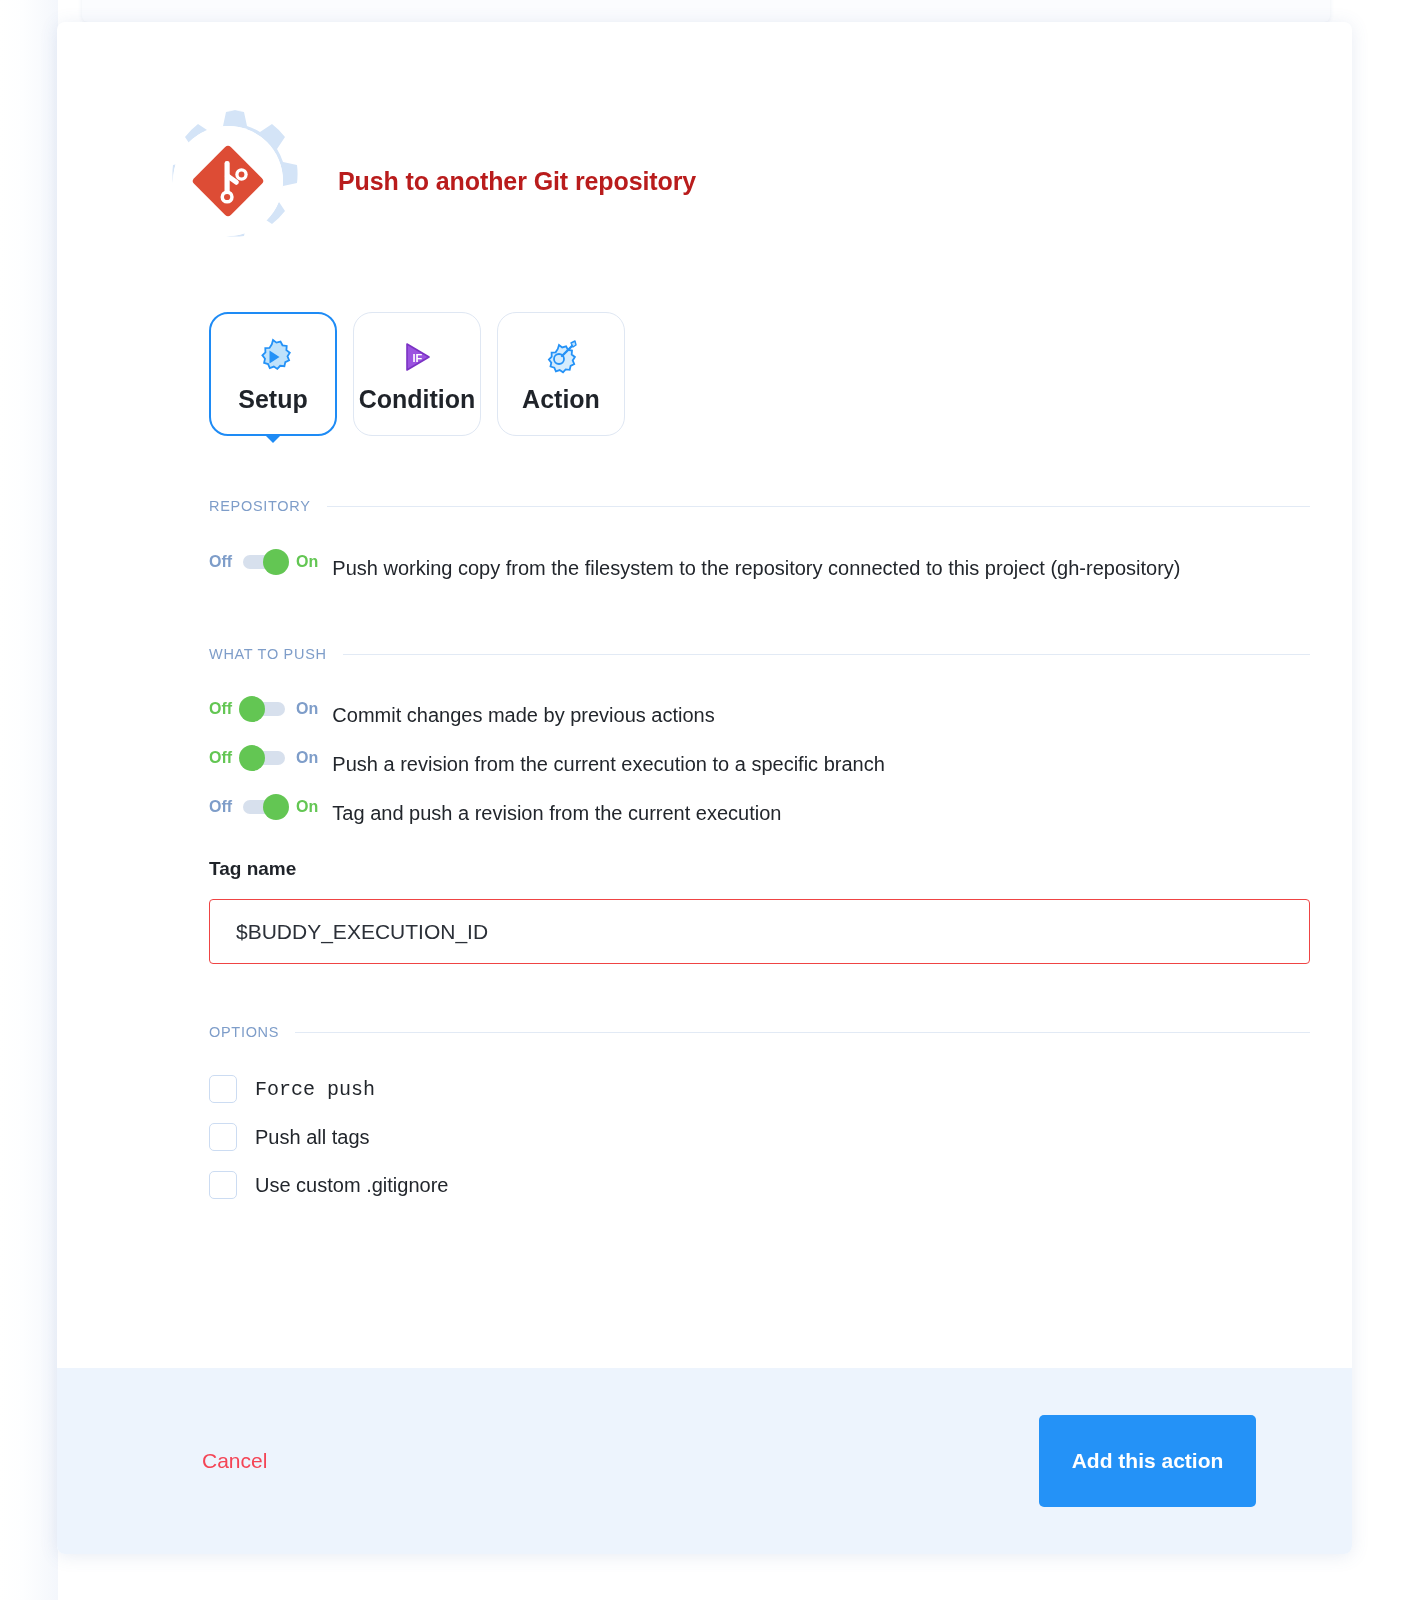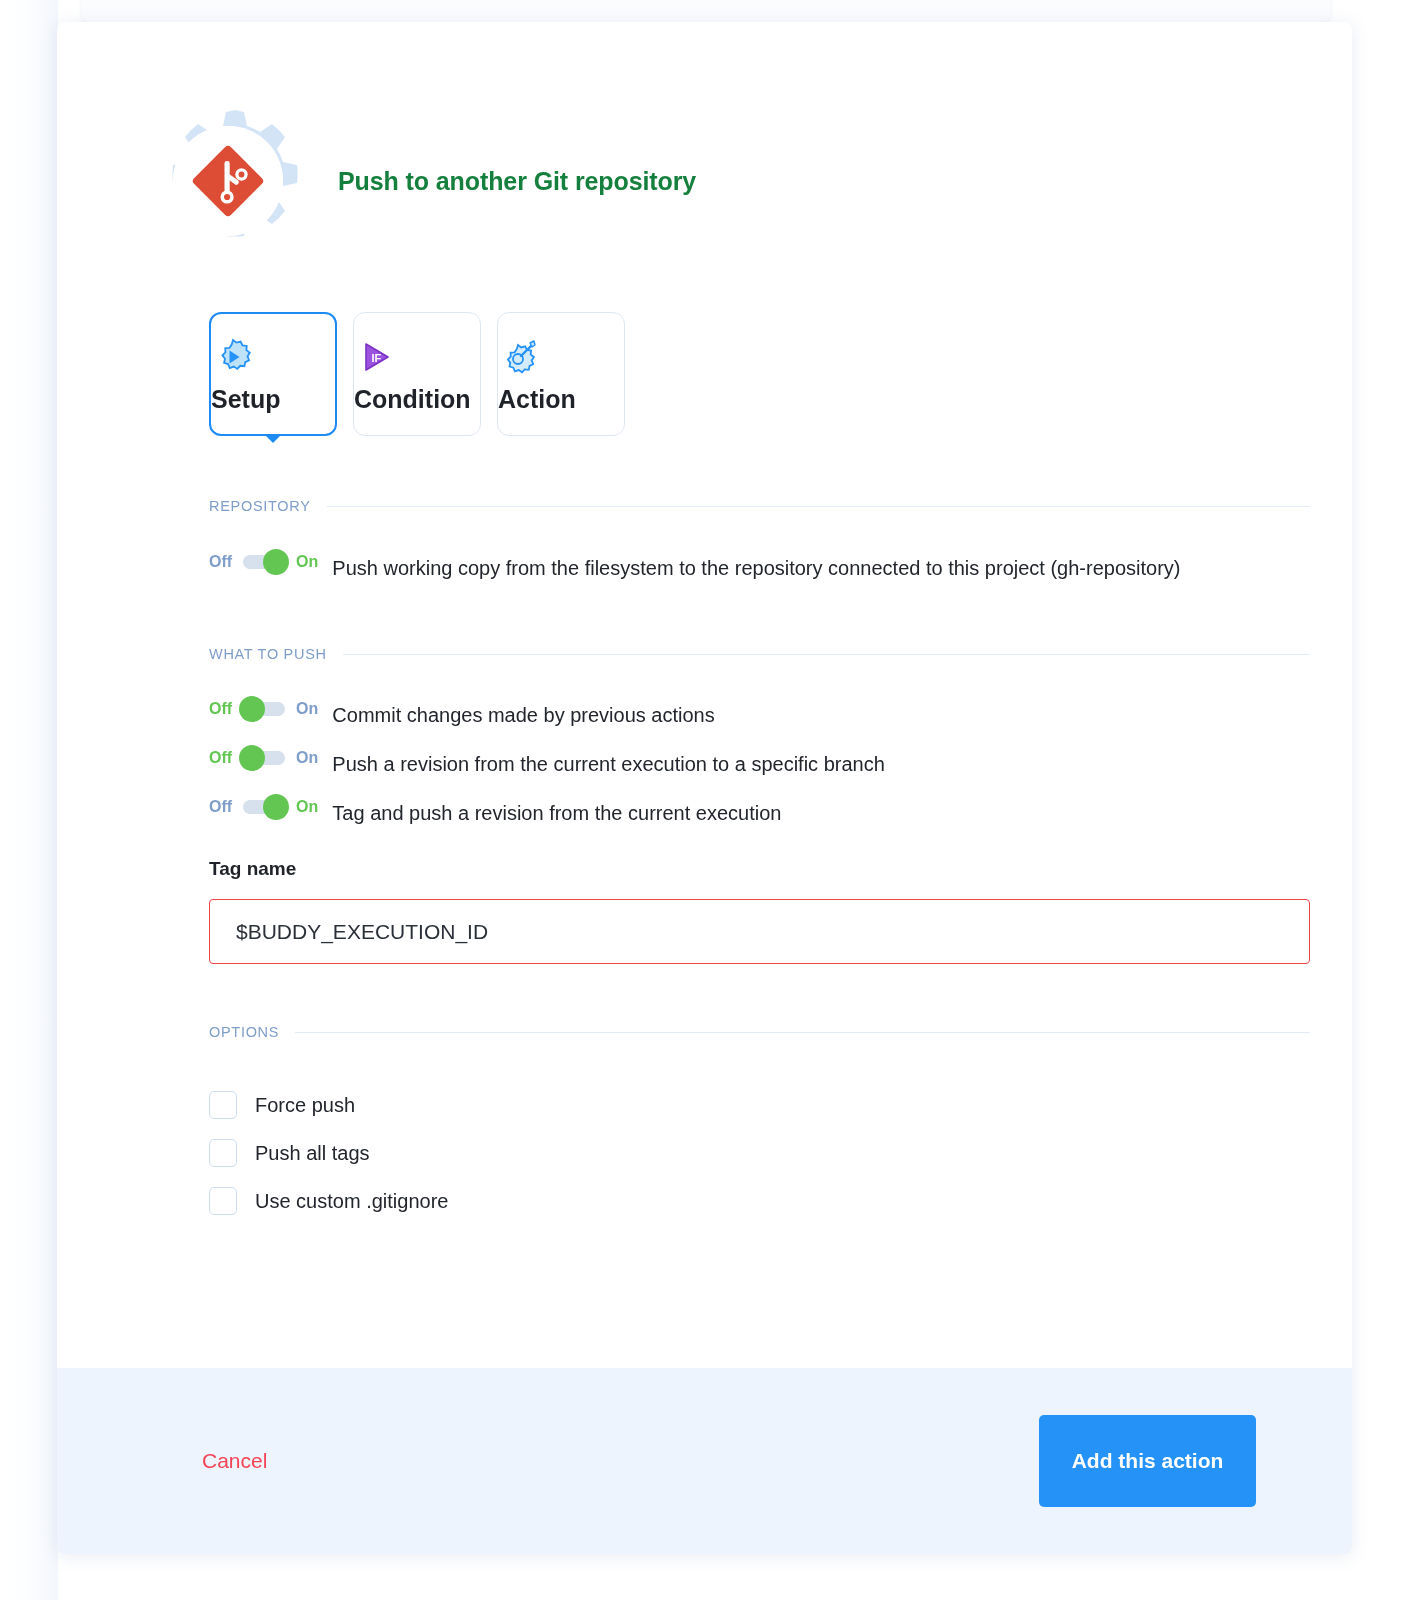--- a/index.html
+++ b/index.html
@@ -80,39 +80,40 @@
     width: 110px; height: 110px;
     background: #ffffff;
     border-radius: 50%;
     display: flex;
     align-items: center;
     justify-content: center;
   }
   .header-title {
     font-size: 25px;
     font-weight: bold;
-    color: #15803d;
+    color: #b91c1c;
     margin-left: 35px;
     letter-spacing: -0.1px;
   }
 
   
   .tabs {
     display: flex;
     gap: 16px;
     padding: 56px 0 0 152px;
   }
   .tab {
     width: 128px;
     height: 124px;
     background: #ffffff;
     border: 1px solid #dfe7f3;
-    border-radius: 12px;
+    border-radius: 19px;
     display: flex;
     flex-direction: column;
+    align-items: center;
     justify-content: center;
     position: relative;
     cursor: pointer;
   }
   .tab.active {
     border: 2px solid #1e8bf5;
     box-shadow: 0 0 0 0 transparent;
   }
   .tab.active:after {
     content: "";
@@ -413,21 +414,21 @@
         <div style="margin-top:29px;" class="field-label">Tag name</div>
         <input class="text-input" style="margin-top: 19px;" type="text" value="$BUDDY_EXECUTION_ID">
       </div>
 
       <div class="section" style="margin-top:60px;">
         <div class="section-head">
           <div class="label">OPTIONS</div>
           <div class="rule"></div>
         </div>
 
-        <div class="cb-row" style="margin-top:51px;">
+        <div class="cb-row" style="margin-top:35px;font-family:Liberation Mono, monospace;">
           <span class="cb-box"></span>
           <span class="cb-label">Force push</span>
         </div>
 
         <div class="cb-row" style="margin-top:20px;">
           <span class="cb-box"></span>
           <span class="cb-label">Push all tags</span>
         </div>
 
         <div class="cb-row" style="margin-top:20px;">

